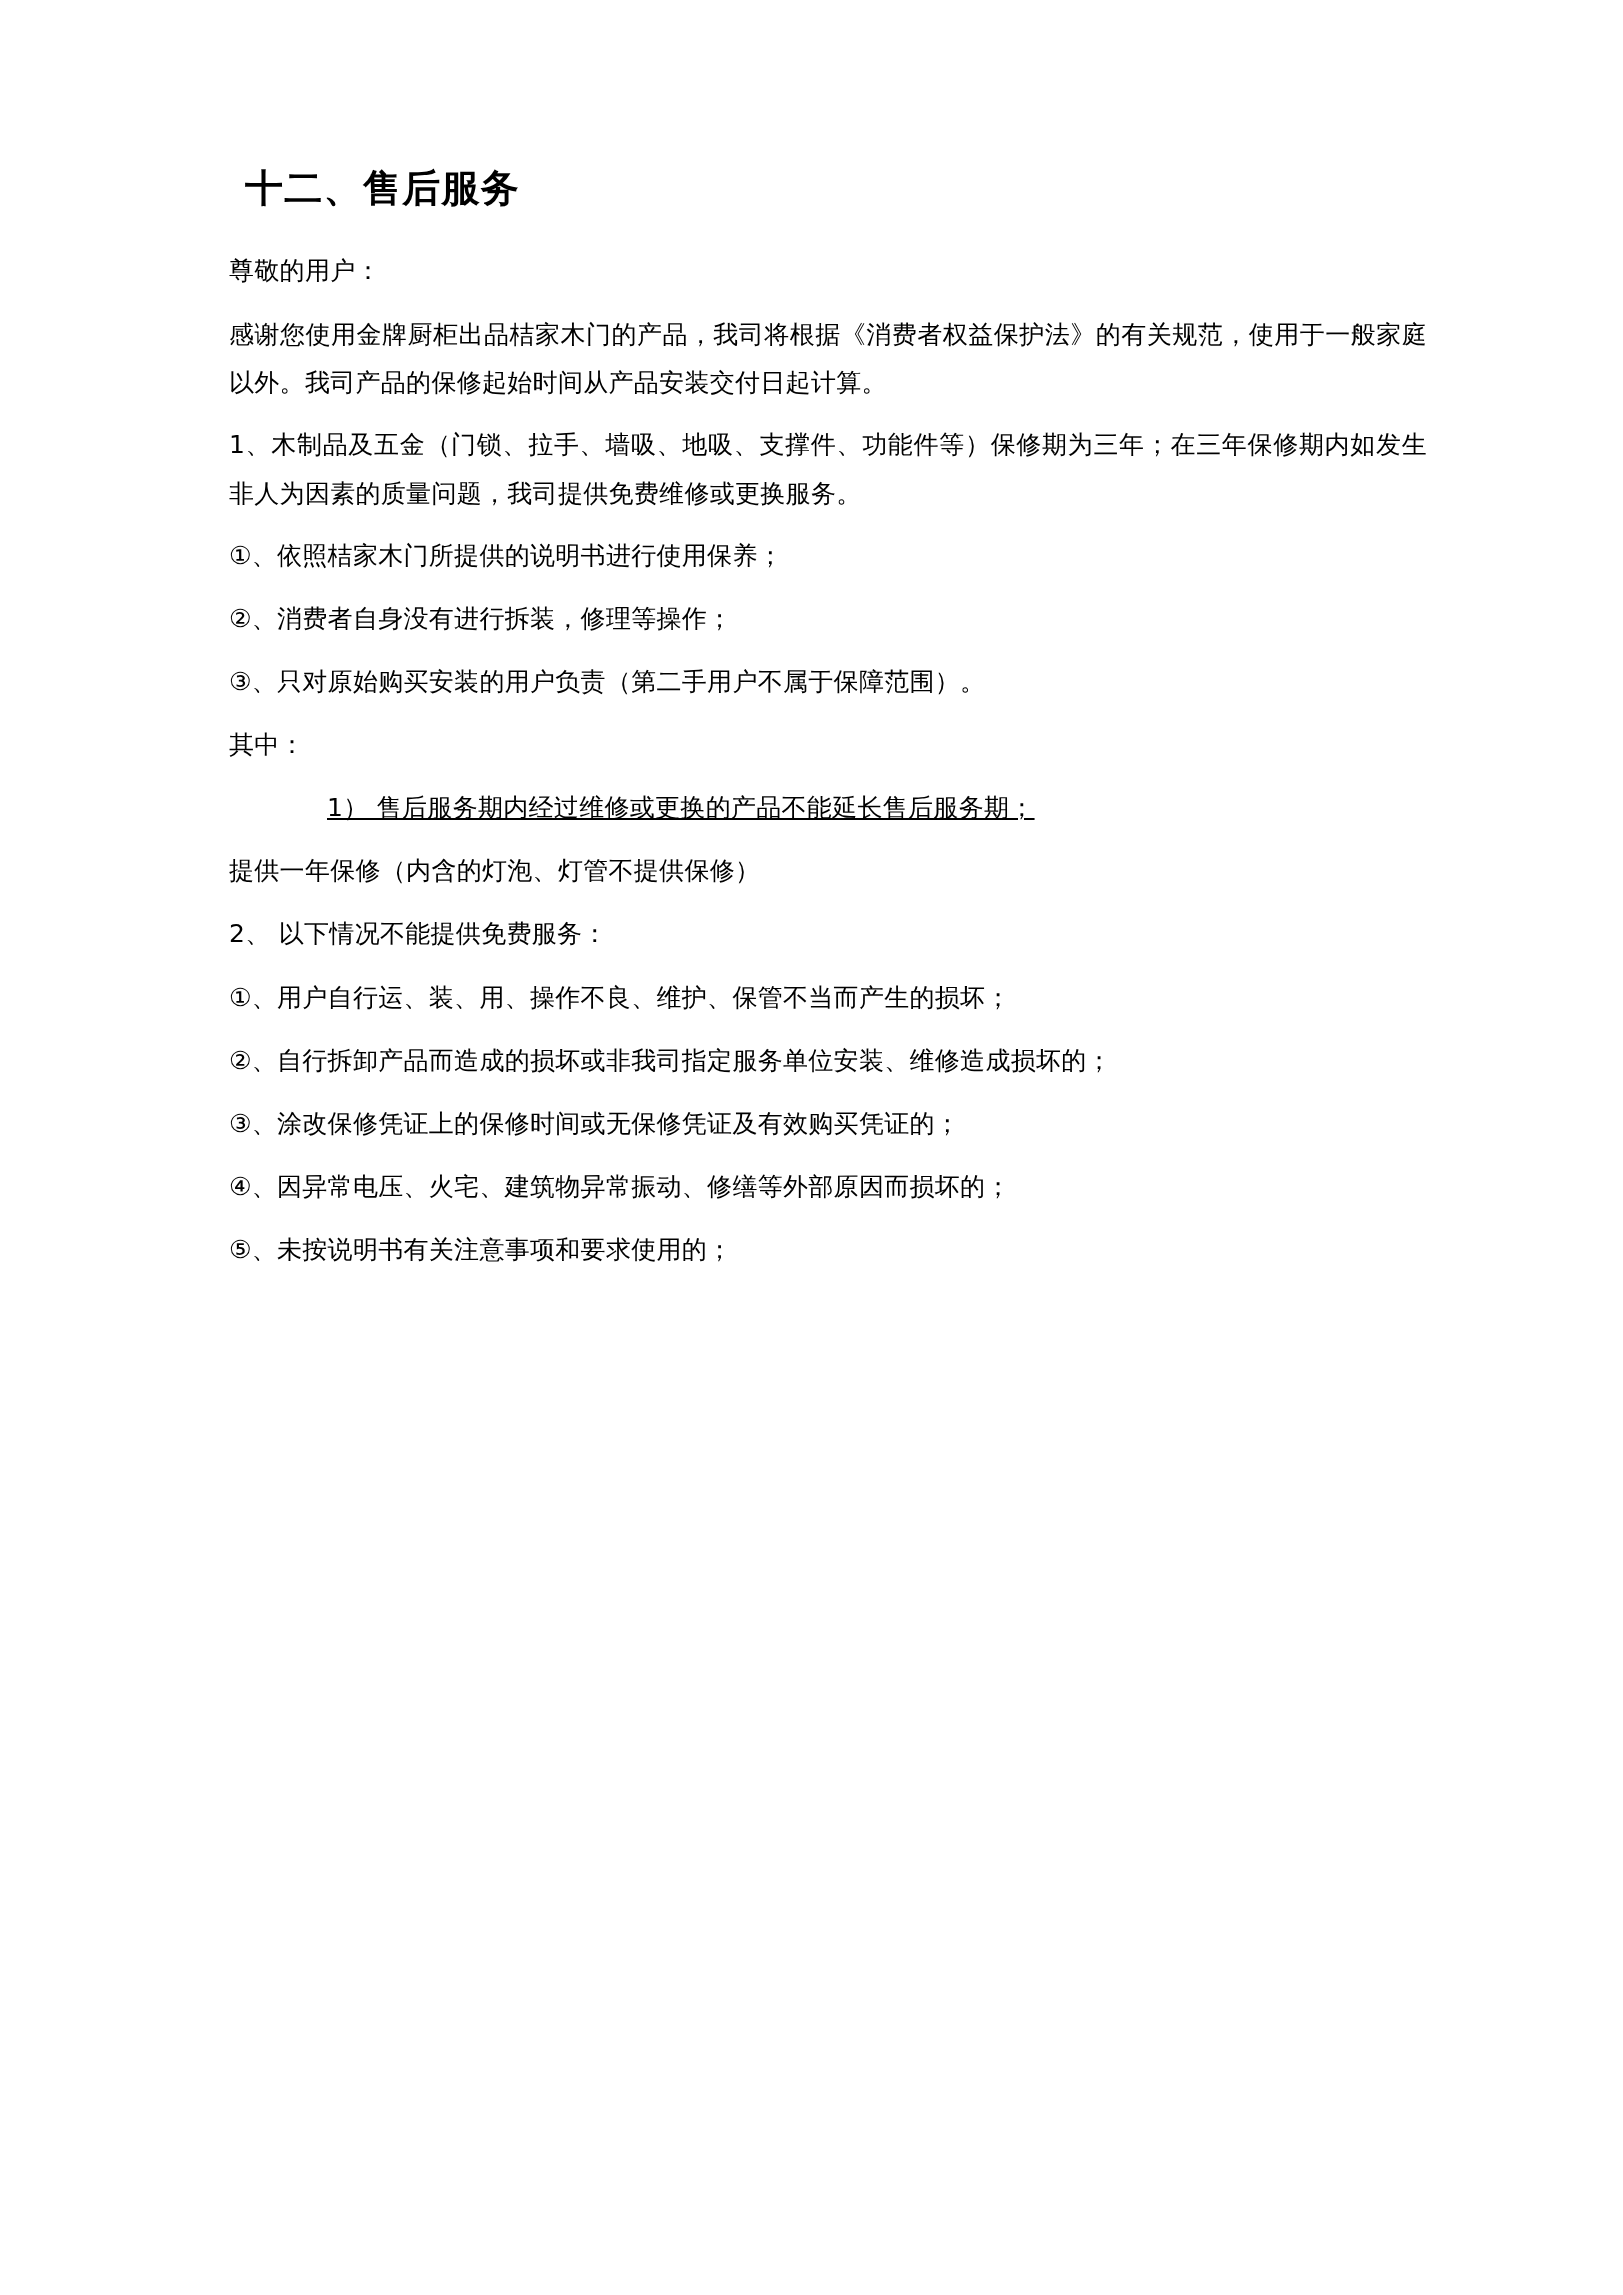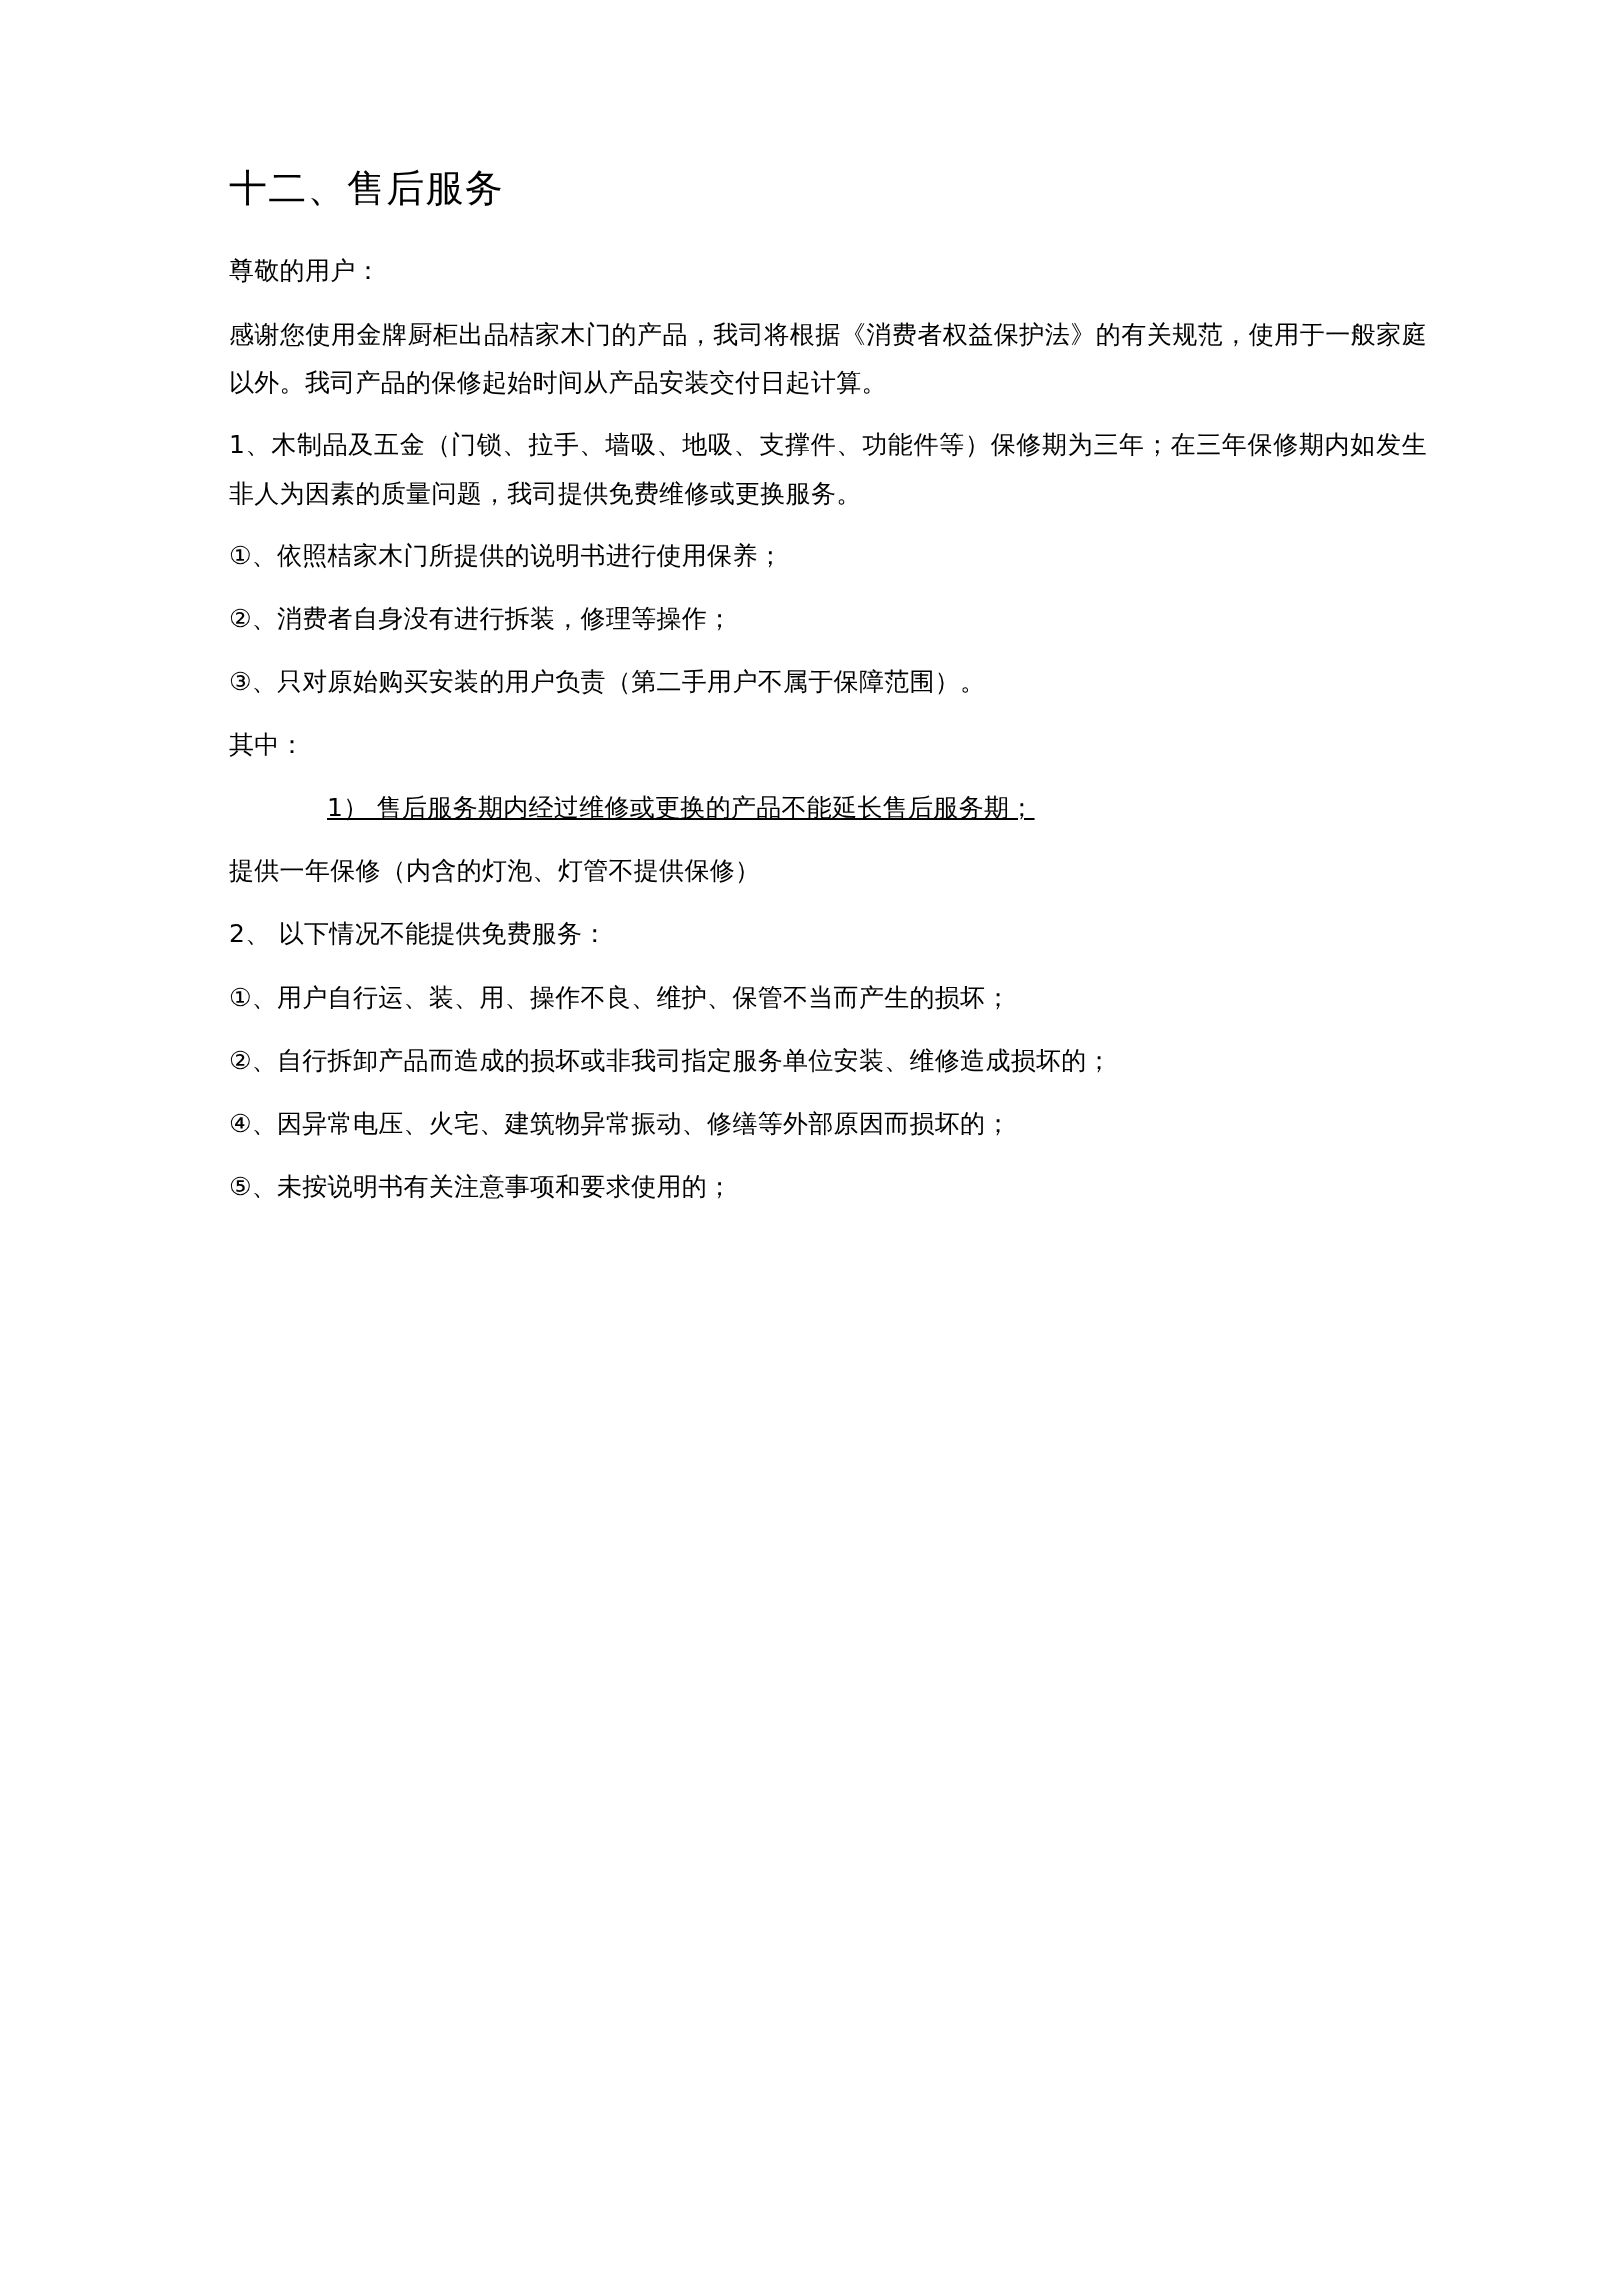--- a/index.html
+++ b/index.html
@@ -17,23 +17,23 @@
   .page {
     position: relative;
     width: 1623px;
     height: 2295px;
     box-sizing: border-box;
     padding: 164px 196px 0 229px;
     background: #ffffff;
   }
   .doc-title {
     font-size: 38px;
-    font-weight: normal;
+    font-weight: bold;
     letter-spacing: 1.3px;
-    margin: 0 0 34px 0;
+    margin: 0 0 34px 16px;
     line-height: 1.3;
   }
   .para {
     font-size: 25px;
     line-height: 1.95;
     margin: 0 0 14.4px 0;
     text-align: justify;
     letter-spacing: 0.3px;
   }
   .para.block {
@@ -55,16 +55,17 @@
   <p class="para block">1、木制品及五金（门锁、拉手、墙吸、地吸、支撑件、功能件等）保修期为三年；在三年保修期内如发生非人为因素的质量问题，我司提供免费维修或更换服务。</p>
   <p class="para">①、依照桔家木门所提供的说明书进行使用保养；</p>
   <p class="para">②、消费者自身没有进行拆装，修理等操作；</p>
   <p class="para">③、只对原始购买安装的用户负责（第二手用户不属于保障范围）。</p>
   <p class="para">其中：</p>
   <p class="para indent-1">1）  售后服务期内经过维修或更换的产品不能延长售后服务期；</p>
   <p class="para">提供一年保修（内含的灯泡、灯管不提供保修）</p>
   <p class="para">2、  以下情况不能提供免费服务：</p>
   <p class="para">①、用户自行运、装、用、操作不良、维护、保管不当而产生的损坏；</p>
   <p class="para">②、自行拆卸产品而造成的损坏或非我司指定服务单位安装、维修造成损坏的；</p>
+  <p class="para">③、涂改保修凭证上的保修时间或无保修凭证及有效购买凭证的；</p>
   <p class="para">④、因异常电压、火宅、建筑物异常振动、修缮等外部原因而损坏的；</p>
   <p class="para">⑤、未按说明书有关注意事项和要求使用的；</p>
 </div>
 
 
 </body></html>

